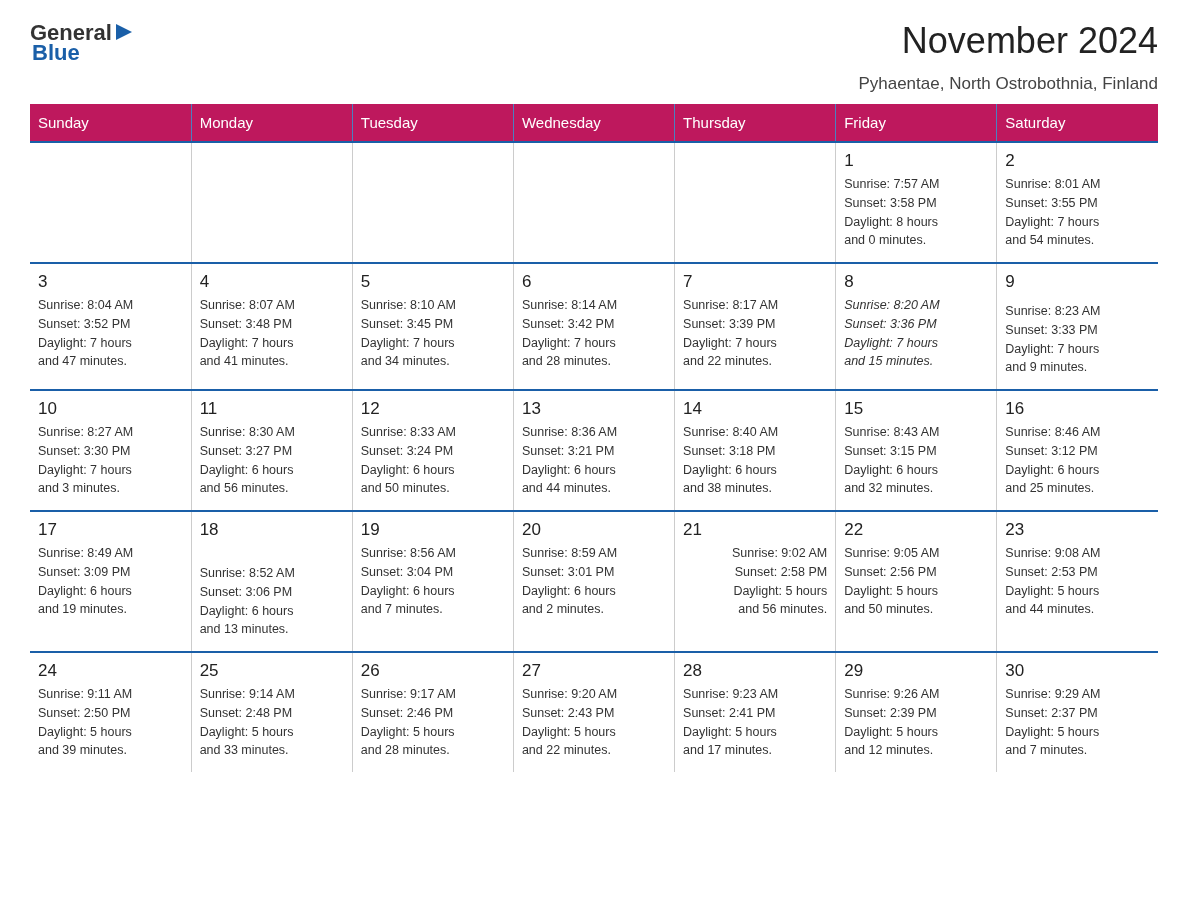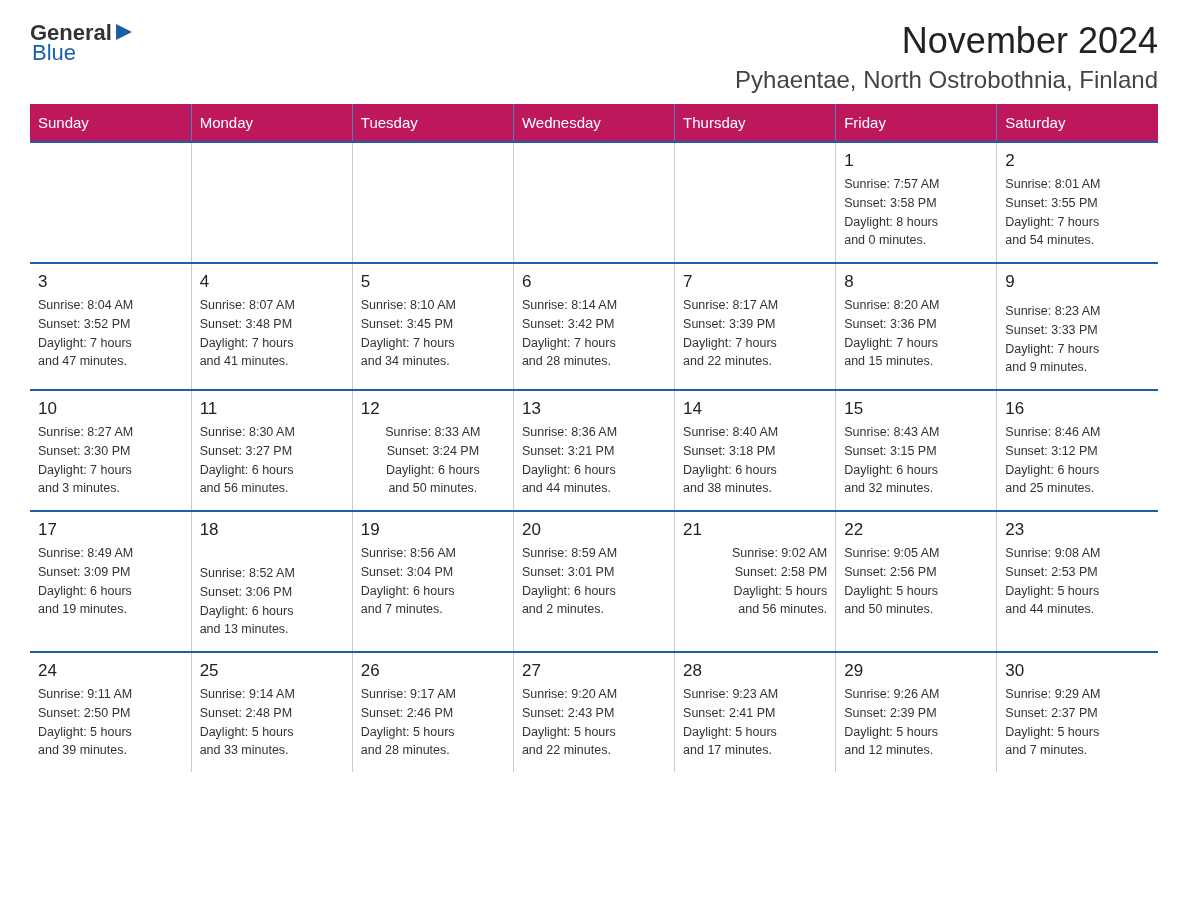--- a/index.html
+++ b/index.html
@@ -21,35 +21,35 @@
       align-items: center;
       gap: 2px;
     }
     .logo-text-general {
       font-size: 22px;
       font-weight: bold;
       color: #333;
     }
     .logo-blue {
       font-size: 22px;
-      font-weight: normal;
+      font-weight: bold;
       color: #1a5fa8;
     }
     .title-area {
       text-align: right;
     }
     .month-title {
       font-size: 36px;
       font-weight: normal;
       color: #222;
     }
     .location-subtitle {
-      font-size: 24px;
+      font-size: 17px;
       color: #444;
-      margin-top: 4px;
+      margin-top: 12px;
     }
     .calendar {
       width: 100%;
       border-collapse: collapse;
       margin-top: 10px;
     }
     .calendar thead tr th {
       background-color: #be185d;
       color: #fff;
       padding: 10px 8px;
@@ -177,21 +177,21 @@
         </td>
         <td>
           <div class="day-number">7</div>
           <div class="day-info" style="white-space: pre-line;">Sunrise: 8:17 AM
 Sunset: 3:39 PM
 Daylight: 7 hours
 and 22 minutes.</div>
         </td>
         <td>
           <div class="day-number">8</div>
-          <div class="day-info" style="white-space: pre-line;">Sunrise: 8:20 AM
+          <div class="day-info" style="white-space: pre-line; font-style: italic;">Sunrise: 8:20 AM
 Sunset: 3:36 PM
 Daylight: 7 hours
 and 15 minutes.</div>
         </td>
         <td>
           <div class="day-number">9</div>
           <div class="day-info" style="white-space: pre-line; margin-top: 10px;">Sunrise: 8:23 AM
 Sunset: 3:33 PM
 Daylight: 7 hours
 and 9 minutes.</div>
@@ -207,21 +207,21 @@
         </td>
         <td>
           <div class="day-number">11</div>
           <div class="day-info" style="white-space: pre-line;">Sunrise: 8:30 AM
 Sunset: 3:27 PM
 Daylight: 6 hours
 and 56 minutes.</div>
         </td>
         <td>
           <div class="day-number">12</div>
-          <div class="day-info" style="white-space: pre-line; text-align: center;">Sunrise: 8:33 AM
+          <div class="day-info" style="white-space: pre-line;">Sunrise: 8:33 AM
 Sunset: 3:24 PM
 Daylight: 6 hours
 and 50 minutes.</div>
         </td>
         <td>
           <div class="day-number">13</div>
           <div class="day-info" style="white-space: pre-line;">Sunrise: 8:36 AM
 Sunset: 3:21 PM
 Daylight: 6 hours
 and 44 minutes.</div>

